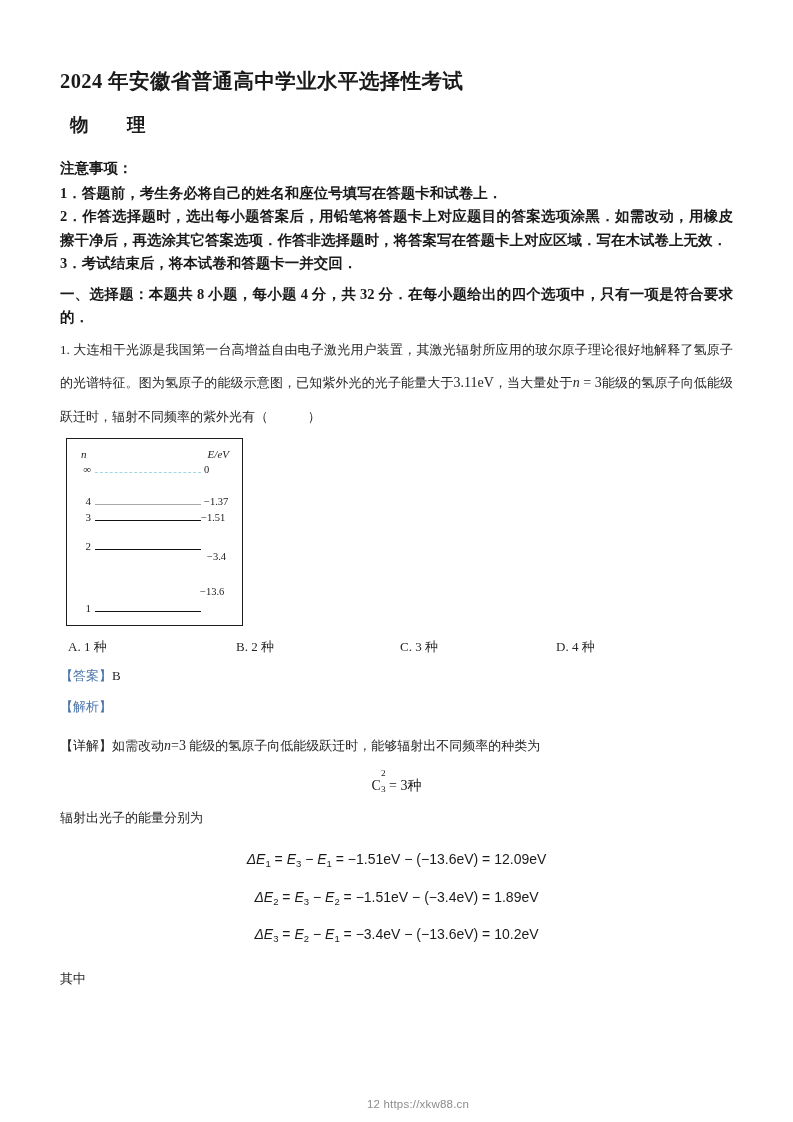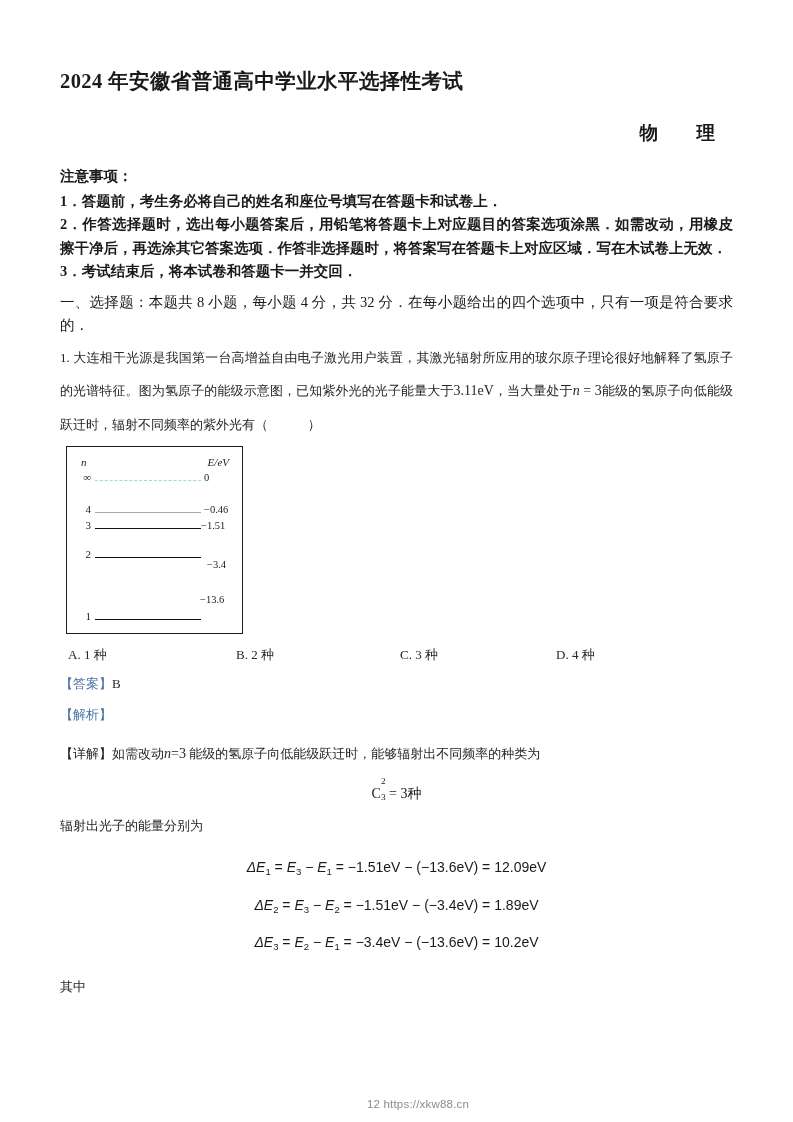--- a/index.html
+++ b/index.html
@@ -28,24 +28,24 @@
   .doc-title {
     text-align: left;
     font-size: 20.5px;
     font-weight: bold;
     letter-spacing: 0.4px;
     margin: 0;
     padding-top: 68px;
     line-height: 1.3;
   }
   .doc-subtitle {
-    text-align: right;
+    text-align: left;
     font-size: 18.5px;
     font-weight: bold;
-    margin: 8px;
+    margin: 0;
     padding-top: 17px;
     letter-spacing: 10px;
     text-indent: 10px;
   }
 
   
   .notice {
     margin-top: 20px;
   }
   .notice-head {
@@ -58,21 +58,21 @@
     font-size: 14.5px;
     font-weight: bold;
     line-height: 1.62;
     margin: 0;
     text-align: justify;
   }
 
   
   .section-head {
     font-size: 14.5px;
-    font-weight: normal;
+    font-weight: bold;
     line-height: 1.62;
     margin: 7px 0 0 0;
     text-align: justify;
   }
 
   
   .question {
     font-size: 13px;
     line-height: 2.45;
     margin: 5px 0 0 0;
@@ -249,21 +249,21 @@
 
       <span class="fig-label" style="left:14px; top:9px; font-style:italic;">n</span>
       <span class="fig-label" style="right:13px; top:9px; font-style:italic;">E/eV</span>
 
       <span class="lvl-n" style="left:6px; top:24px;">∞</span>
       <div class="lvl-line dash" style="left:28px; top:33px; width:106px;"></div>
       <span class="lvl-e" style="left:137px; top:25px;">0</span>
 
       <span class="lvl-n" style="left:6px; top:56px;">4</span>
       <div class="lvl-line gray" style="left:28px; top:65px; width:106px;"></div>
-      <span class="lvl-e" style="left:137px; top:57px;">−0.46</span>
+      <span class="lvl-e" style="left:137px; top:57px;">−1.37</span>
 
       <span class="lvl-n" style="left:6px; top:72px;">3</span>
       <div class="lvl-line" style="left:28px; top:81px; width:106px;"></div>
       <span class="lvl-e" style="left:134px; top:73px;">−1.51</span>
 
       <span class="lvl-n" style="left:6px; top:101px;">2</span>
       <div class="lvl-line" style="left:28px; top:110px; width:106px;"></div>
       <span class="lvl-e" style="left:140px; top:112px;">−3.4</span>
 
       <span class="lvl-n" style="left:6px; top:163px;">1</span>

